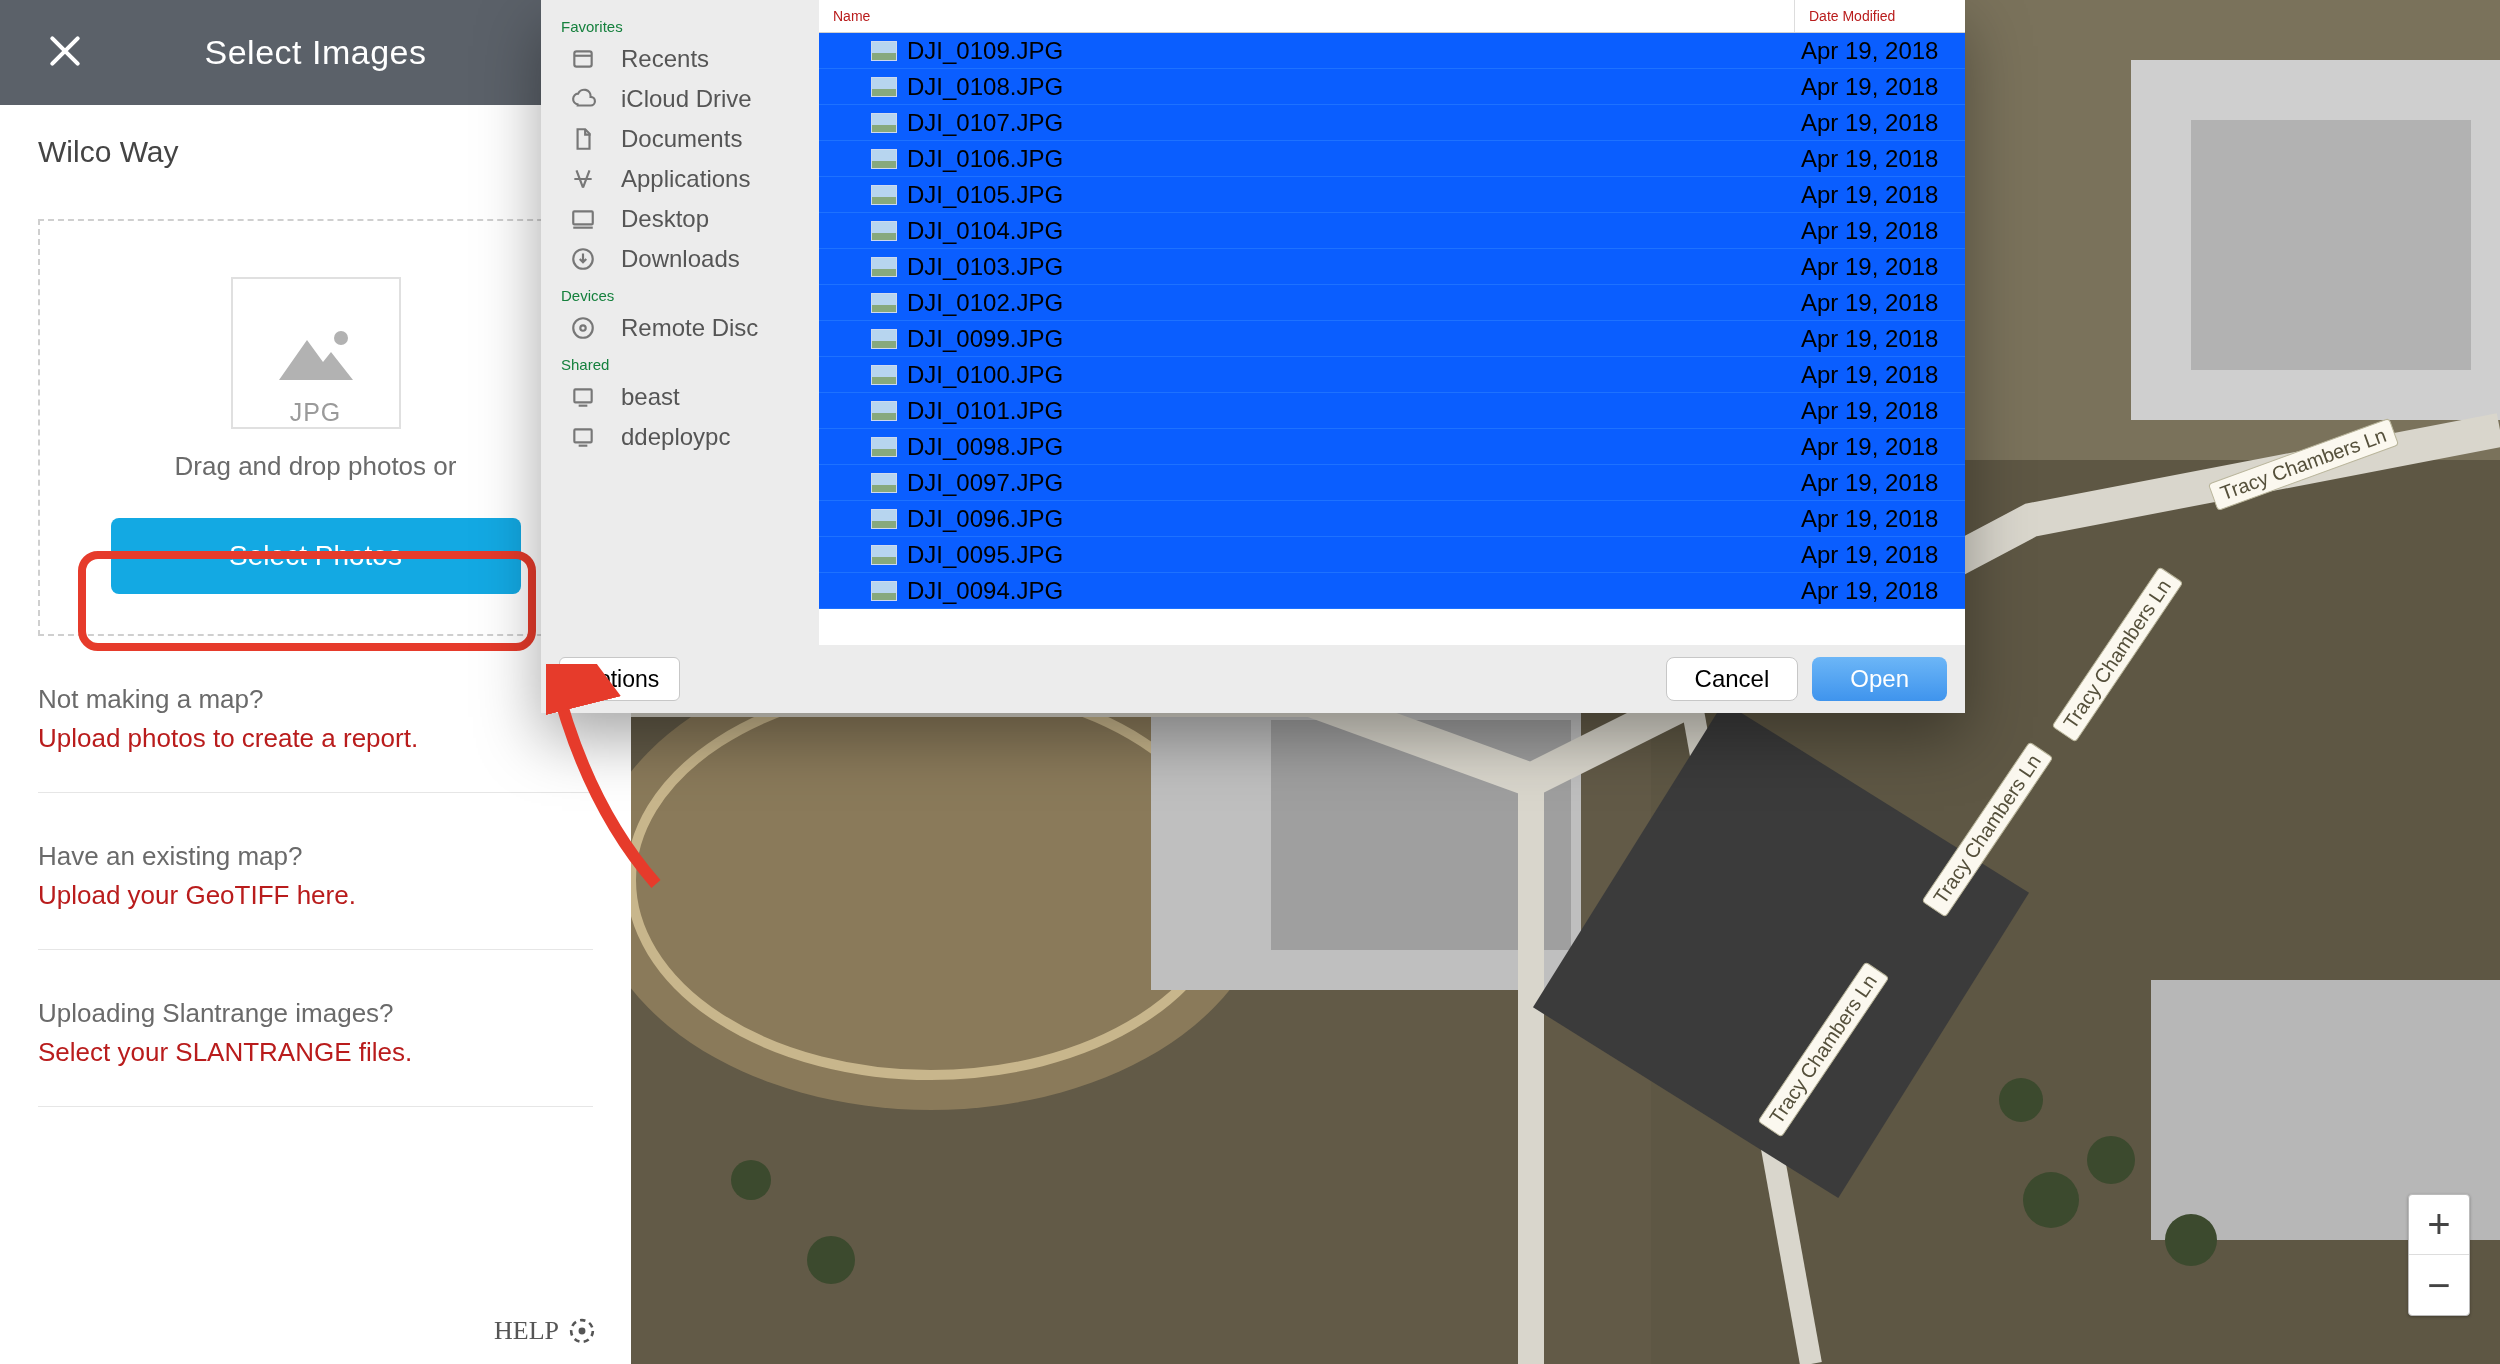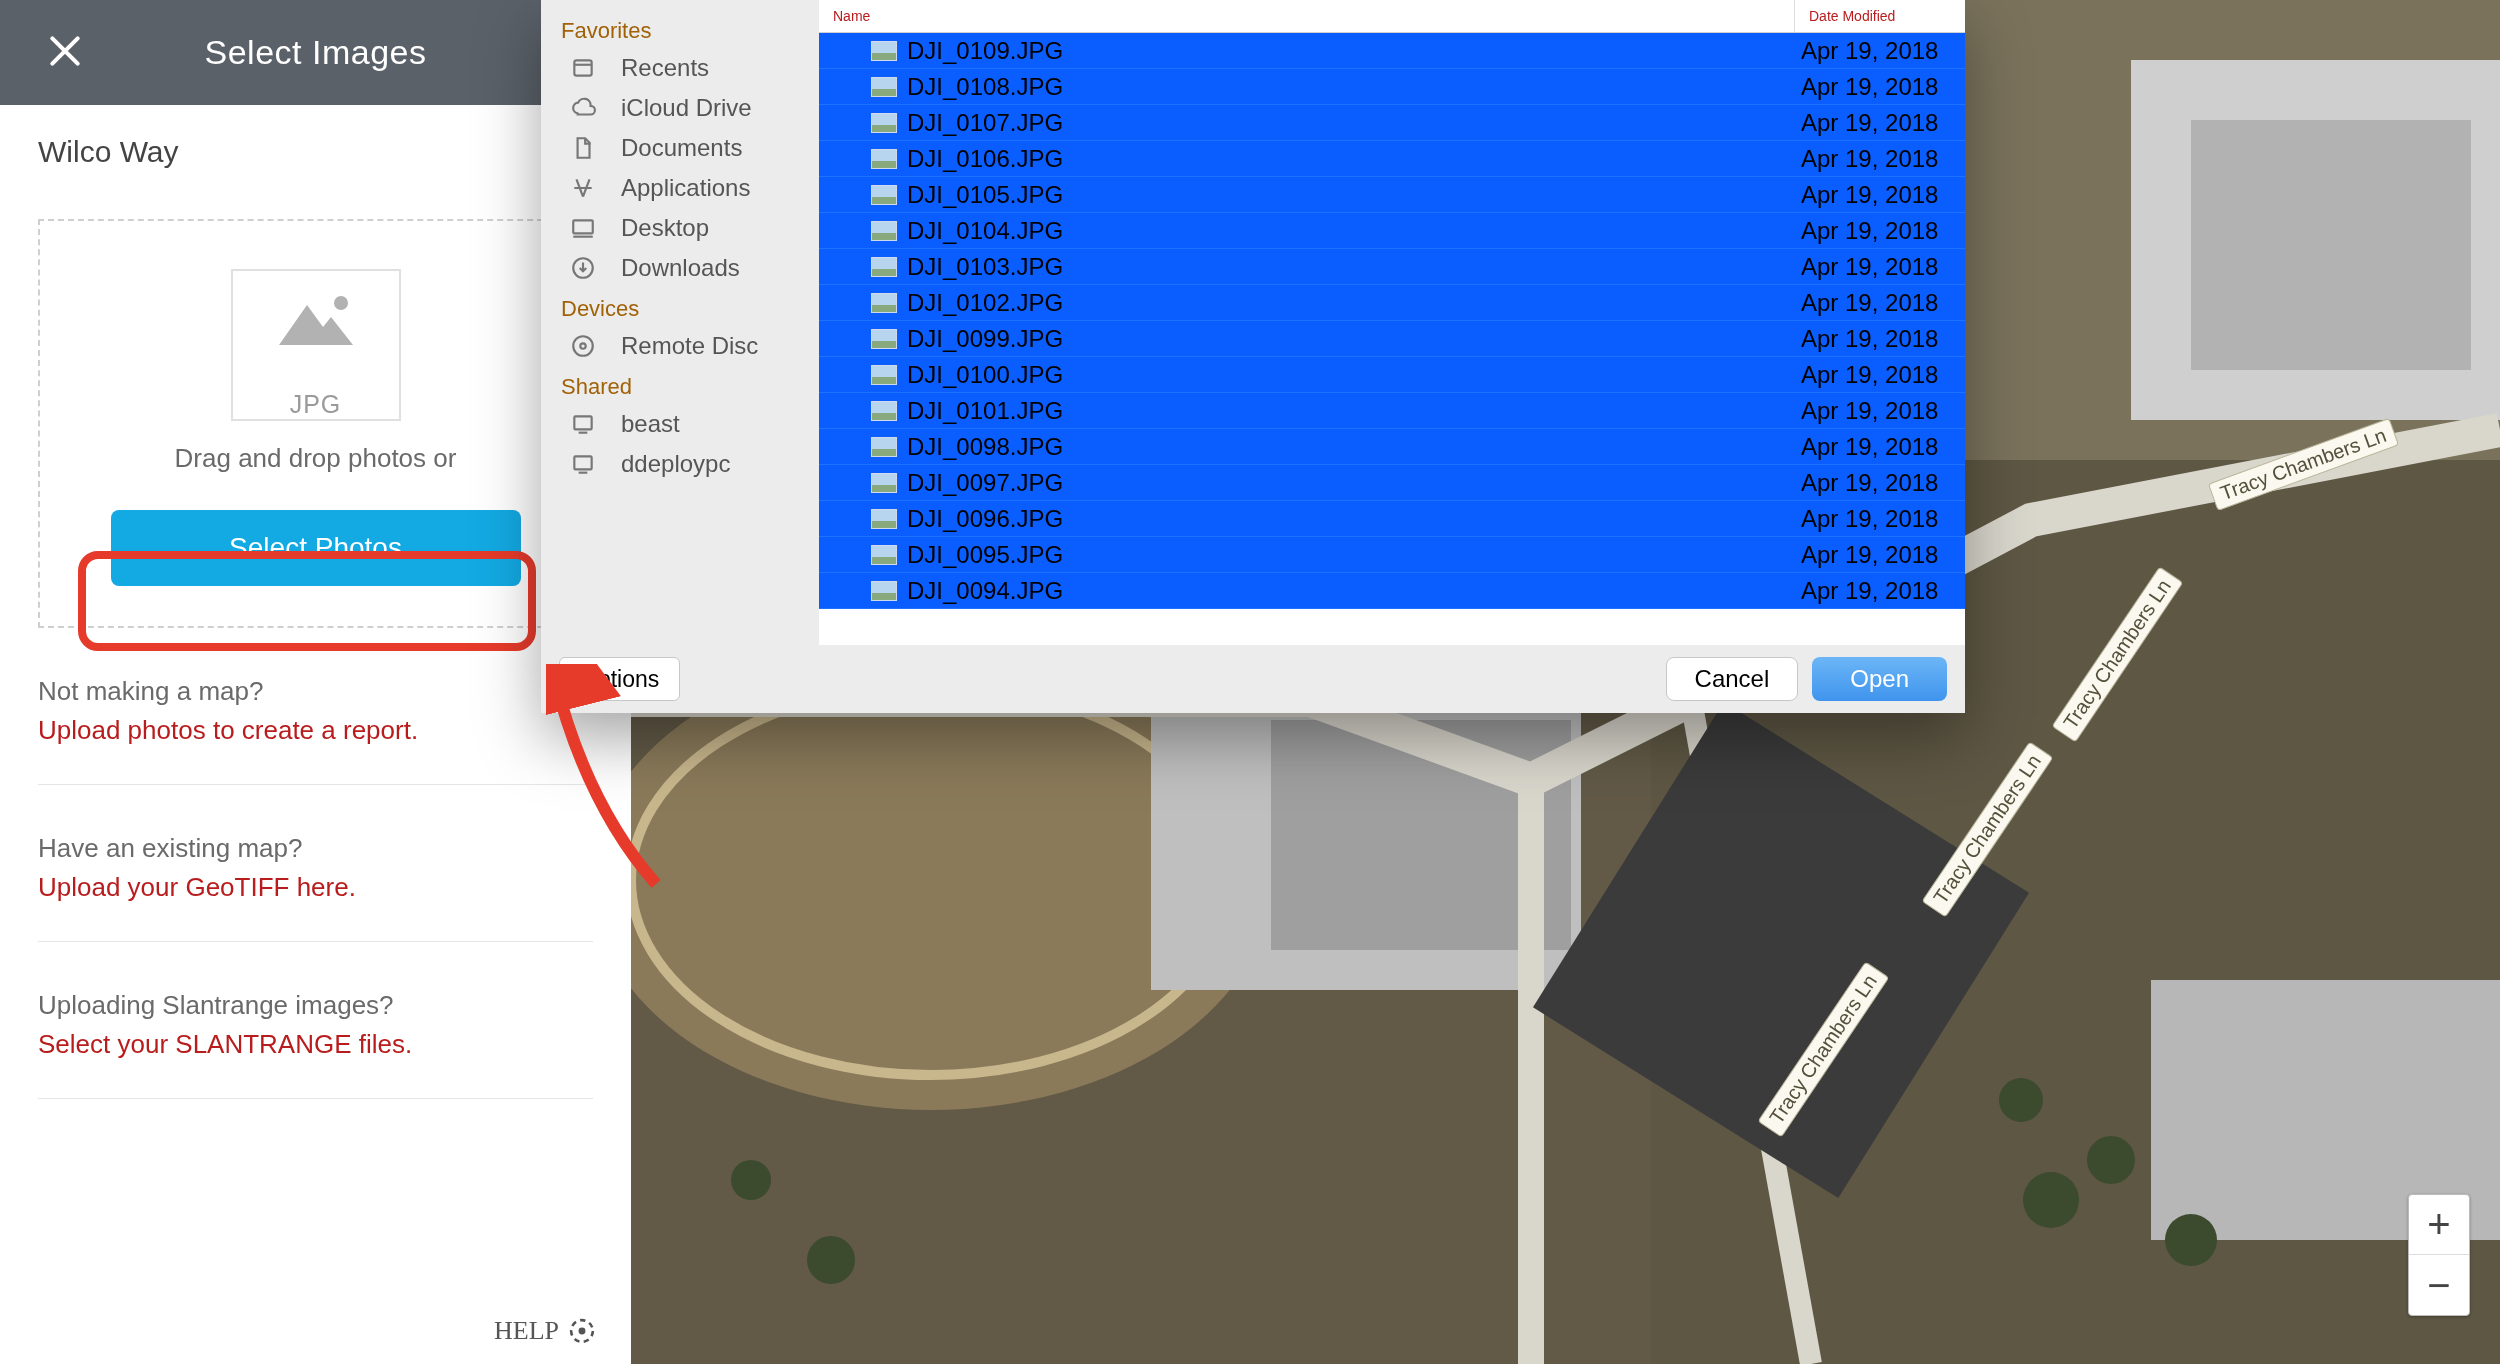--- a/index.html
+++ b/index.html
@@ -10,21 +10,21 @@
 .left-panel { width: 631px; height: 100%; display: flex; flex-direction: column; background: #fff; position: relative; }
 .panel-header { height: 105px; background: #5b6169; display: flex; align-items: center; color: #fff; position: relative; }
 .close-x { position: absolute; left: 42px; top: 28px; width: 46px; height: 46px; display:flex; align-items:center; justify-content:center; cursor:pointer; }
 .close-x svg { width: 38px; height: 38px; }
 .panel-title { width: 100%; text-align: center; font-size: 34px; font-weight: 400; letter-spacing: .5px; }
 
 .body-scroll { padding: 30px 38px 0 38px; flex: 1; overflow: hidden; }
 .project-title { font-size: 30px; color: #444; margin-bottom: 50px; }
 
 .dropzone { border: 2px dashed #cfcfcf; padding: 40px 50px 40px 50px; text-align: center; }
-.filetype-box { width: 170px; height: 152px; border: 2px solid #e0e0e0; margin: 8px auto 22px auto; display:flex; flex-direction:column; align-items:center; justify-content:space-between; }
+.filetype-box { width: 170px; height: 152px; border: 2px solid #e0e0e0; margin: 16px auto 22px auto; display:flex; flex-direction:column; align-items:center; justify-content:flex-end; }
 .mtn { margin-top: 20px; }
 .file-label { font-size: 25px; color: #9a9a9a; margin-top: 14px; letter-spacing: 1px; }
 .drop-text { font-size: 26px; color: #6a6a6a; margin-bottom: 36px; }
 
 .select-photos-btn { display: block; width: 410px; height: 76px; margin: 0 auto; border: none; border-radius: 8px; background: #13a9e3; color: #fff; font-size: 28px; cursor: pointer; }
 .highlight-ring { position: absolute; border: 8px solid #e63b2b; border-radius: 20px; left: 78px; top: 551px; width: 458px; height: 100px; pointer-events:none; }
 
 .info-block { margin-top: 48px; border-bottom: 1px solid #e6e6e6; padding-bottom: 38px; }
 .info-q { font-size: 26px; color: #6a6a6a; margin-bottom: 8px; }
 .info-link { font-size: 26px; color: #b91c1c; text-decoration: none; }
@@ -35,21 +35,21 @@
 .right-map { flex: 1; position: relative; background: #6b6653; overflow: hidden; }
 .map-canvas { position:absolute; inset:0; }
 .zoom-ctrl { position: absolute; right: 30px; bottom: 48px; width: 62px; background:#fff; border:1px solid #bbb; border-radius:4px; box-shadow:0 1px 3px rgba(0,0,0,.3); }
 .zoom-btn { height: 60px; display:flex; align-items:center; justify-content:center; font-size: 40px; color:#444; cursor:pointer; }
 .zoom-btn:first-child { border-bottom:1px solid #ddd; }
 
 
 .file-dialog { position: absolute; left: 541px; top: 0; width: 1424px; height: 713px; background: #ececec; display:flex; flex-direction: column; box-shadow: 0 25px 60px rgba(0,0,0,.35); z-index: 50; }
 .fd-body { flex:1; display:flex; overflow:hidden; }
 .fd-sidebar { width: 278px; padding: 10px 0 10px 0; overflow:auto; font-size: 24px; color:#555; }
-.fd-section-title { padding: 8px 20px 4px 20px; font-size: 22px; color: #a16207; }
+.fd-section-title { padding: 8px 20px 4px 20px; font-size: 15px; color: #15803d; }
 .fd-item { display:flex; align-items:center; gap: 24px; padding: 6px 18px 6px 28px; cursor:pointer; }
 .fd-icon { width: 28px; height: 28px; display:flex; align-items:center; justify-content:center; color:#777; }
 .fd-icon svg { width: 26px; height: 26px; stroke: #777; fill: none; stroke-width: 2; }
 
 .fd-files { flex:1; display:flex; flex-direction:column; background:#fff; }
 .fd-cols { display:flex; background:#fff; border-bottom:1px solid #d0d0d0; font-size: 14px; color:#b91c1c; }
 .fd-col-name { flex:1; padding: 8px 14px; border-right:1px solid #ddd; }
 .fd-col-date { width: 170px; padding: 8px 14px; }
 .fd-list { flex:1; overflow:auto; }
 .fd-row { display:flex; align-items:center; background:#0a5eff; color:#000000; font-size: 24px; border-bottom:1px solid #1e72ff; height: 36px; }

